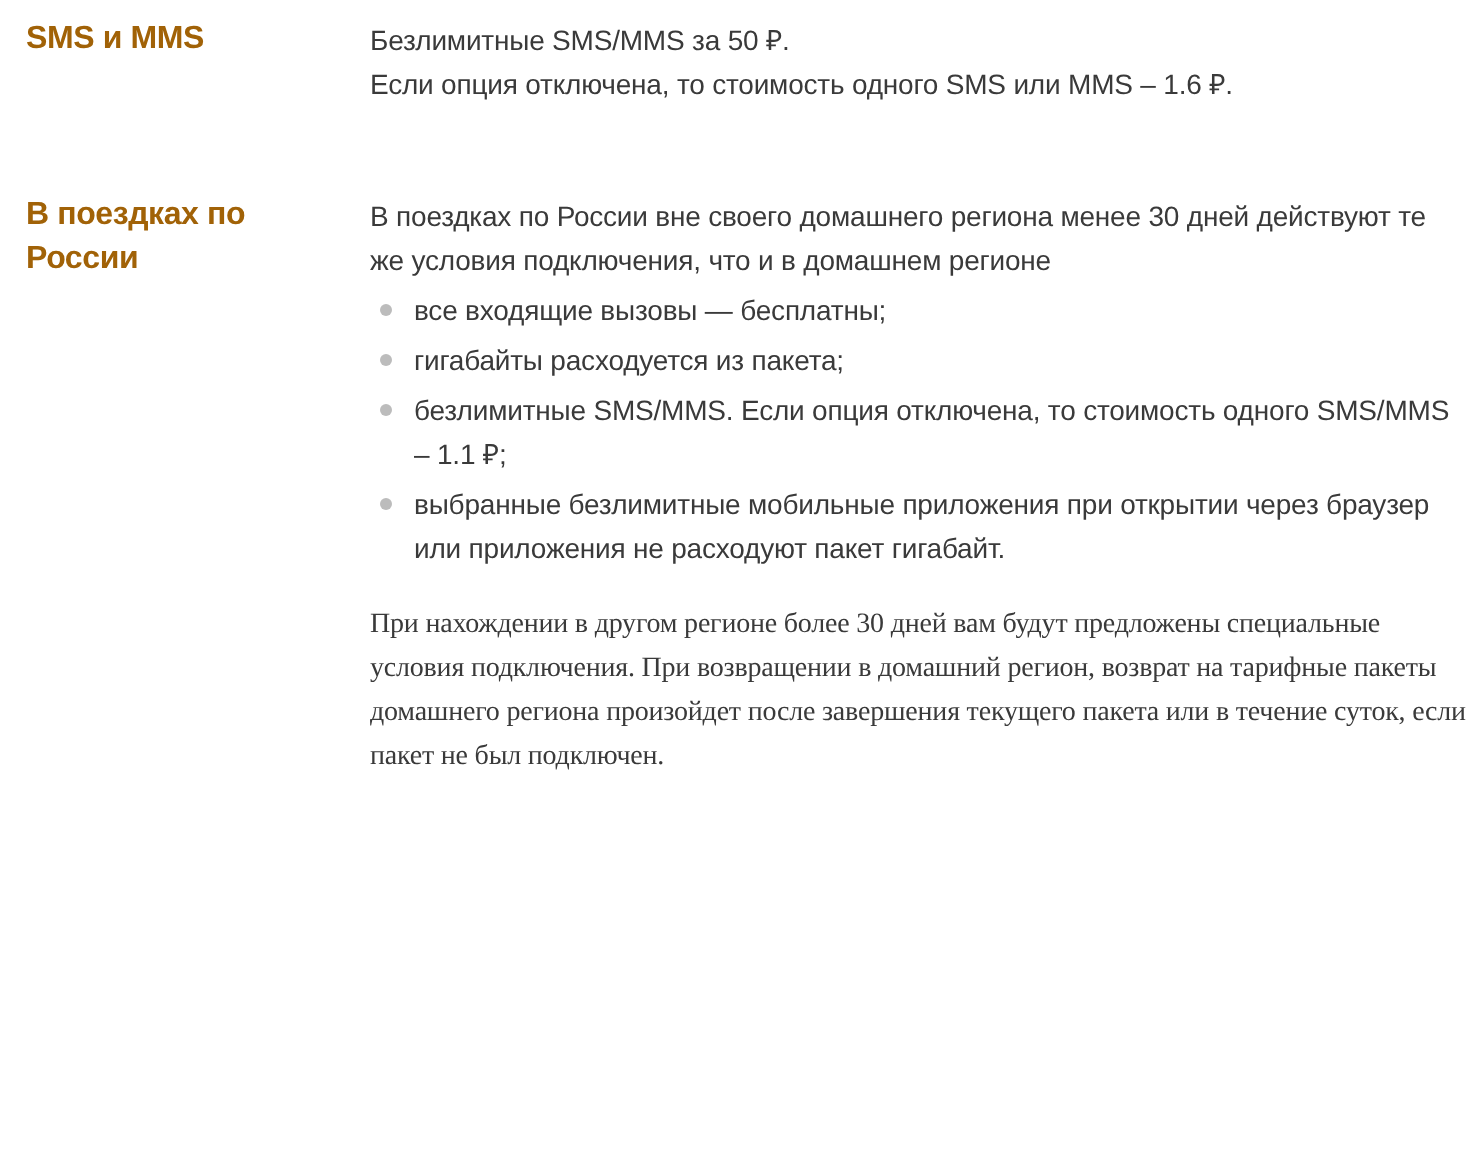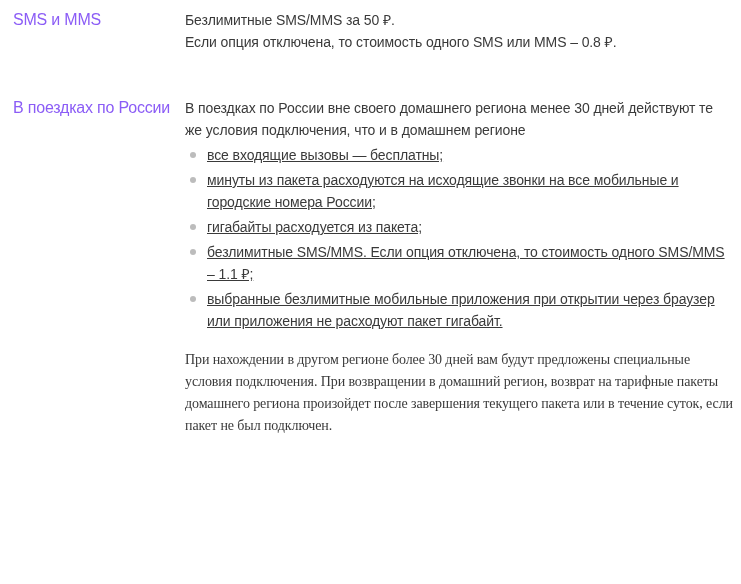--- a/index.html
+++ b/index.html
@@ -18,42 +18,41 @@
     padding: 9px 8px 0 13px;
   }
   .section-row {
     display: grid;
     grid-template-columns: 172px 1fr;
   }
   .section-row + .section-row {
     margin-top: 44px;
   }
   .section-label {
-    font-weight: normal;
+    font-weight: bold;
     font-size: 16px;
     line-height: 22px;
-    color: #8b5cf6;
+    color: #a16207;
     letter-spacing: -0.2px;
     padding-right: 10px;
   }
   .section-content {
     font-size: 14px;
     line-height: 22px;
     max-width: 548px;
     letter-spacing: -0.1px;
   }
   .para { margin: 0; }
   .para + .para { margin-top: 28px; }
   .bullet-list + .para { margin-top: 17px; font-family: Liberation Serif, serif; }
   .line { min-height: 22px; }
   .bullet-list {
     list-style: none;
     margin: 2px 0 0 0;
     padding: 0;
-    text-decoration: underline;
   }
   .bullet-list li {
     position: relative;
     padding-left: 22px;
     margin-top: 3px;
   }
   .bullet-dot {
     position: absolute;
     left: 5px;
     top: 8px;
@@ -66,37 +65,33 @@
 </head>
 <body>
 
 <main class="tariff">
 
   <section class="section-row">
     <div class="section-label">SMS и MMS</div>
     <div class="section-content">
       <div class="para">
         <div class="line">Безлимитные SMS/MMS за 50 ₽.</div>
-        <div class="line">Если опция отключена, то стоимость одного SMS или MMS – 0.8 ₽.</div>
+        <div class="line">Если опция отключена, то стоимость одного SMS или MMS – 1.6 ₽.</div>
       </div>
     </div>
   </section>
 
   <section class="section-row">
     <div class="section-label">В поездках по России</div>
     <div class="section-content">
       <div class="para">В поездках по России вне своего домашнего региона менее 30 дней действуют те же условия подключения, что и в домашнем регионе</div>
       <ul class="bullet-list">
         <li>
           <span class="bullet-dot"></span>
           <span>все входящие вызовы — бесплатны;</span>
-        </li>
-        <li>
-          <span class="bullet-dot"></span>
-          <span>минуты из пакета расходуются на исходящие звонки на все мобильные и городские номера России;</span>
         </li>
         <li>
           <span class="bullet-dot"></span>
           <span>гигабайты расходуется из пакета;</span>
         </li>
         <li>
           <span class="bullet-dot"></span>
           <span>безлимитные SMS/MMS. Если опция отключена, то стоимость одного SMS/MMS – 1.1 ₽;</span>
         </li>
         <li>

